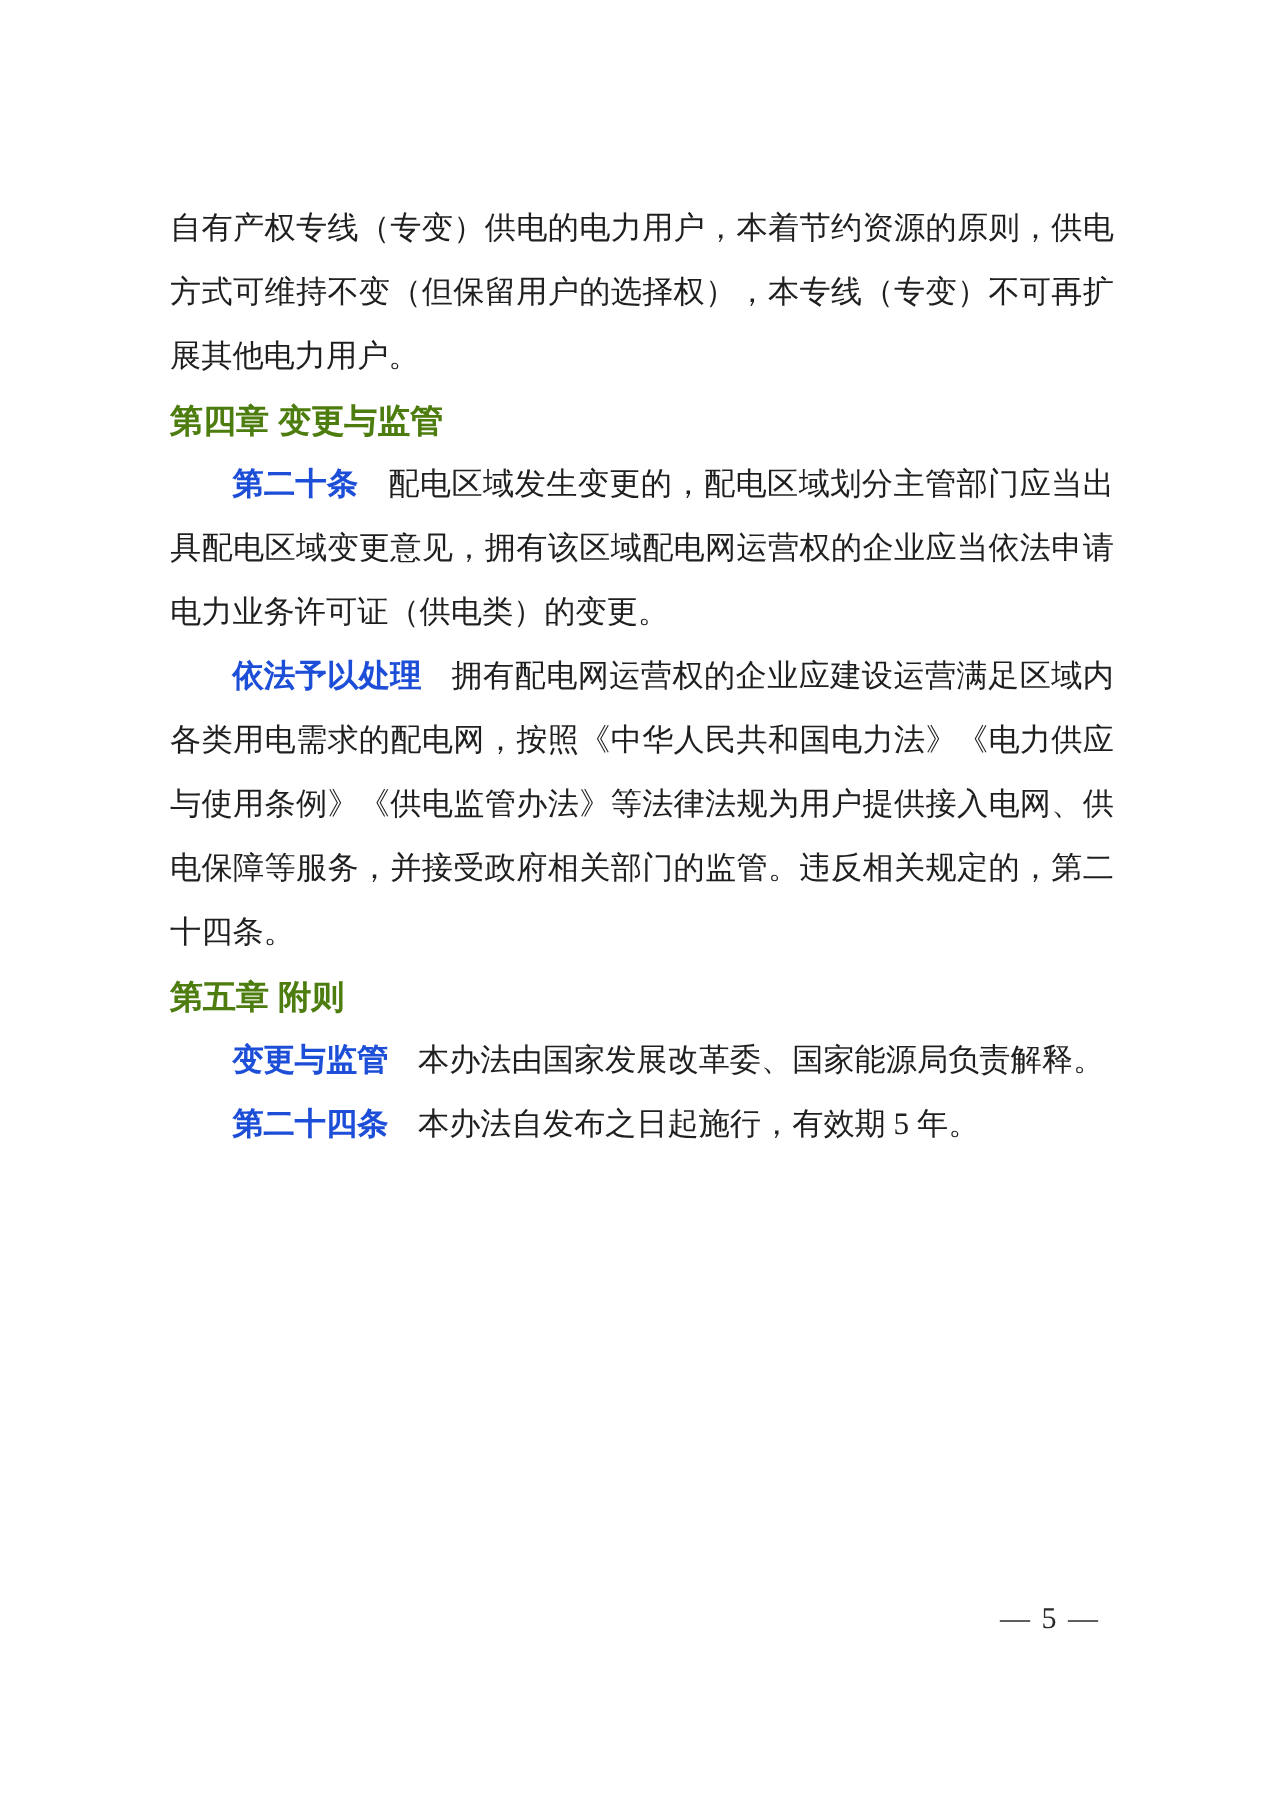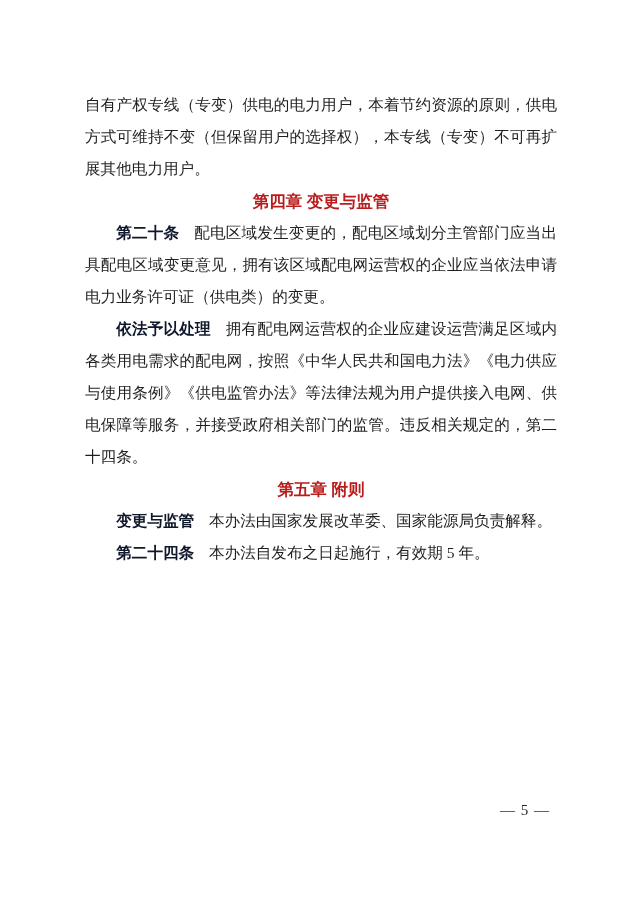--- a/index.html
+++ b/index.html
@@ -12,48 +12,48 @@
     width: 640px;
     height: 905px;
     background: #ffffff;
     overflow: hidden;
     font-family: "Liberation Serif", "DejaVu Serif", serif;
     color: #1f1f1f;
   }
   .content {
     position: absolute;
     left: 85px;
-    top: 89px;
+    top: 99px;
     width: 472px;
     font-size: 15.6px;
     line-height: 32px;
     text-align: justify;
   }
   .para {
     margin: 0;
     padding: 0;
   }
   .article {
     text-indent: 2em;
   }
   .chapter {
     margin: 0;
     padding: 0;
-    text-align: center;
+    text-align: left;
     text-indent: 0;
     font-size: 16.5px;
     line-height: 32px;
     font-weight: 700;
     font-family: "Liberation Sans", "DejaVu Sans", sans-serif;
-    color: #b91c1c;
+    color: #4d7c0f;
   }
   .art-num {
     font-weight: 700;
     font-family: "Liberation Sans", "DejaVu Sans", sans-serif;
-    color: #0f172a;
+    color: #1d4ed8;
     margin-right: 0.95em;
   }
   .page-number {
     position: absolute;
     left: 500px;
     top: 801px;
     font-size: 15px;
     line-height: 18px;
     letter-spacing: 1px;
     color: #2a2a2a;

